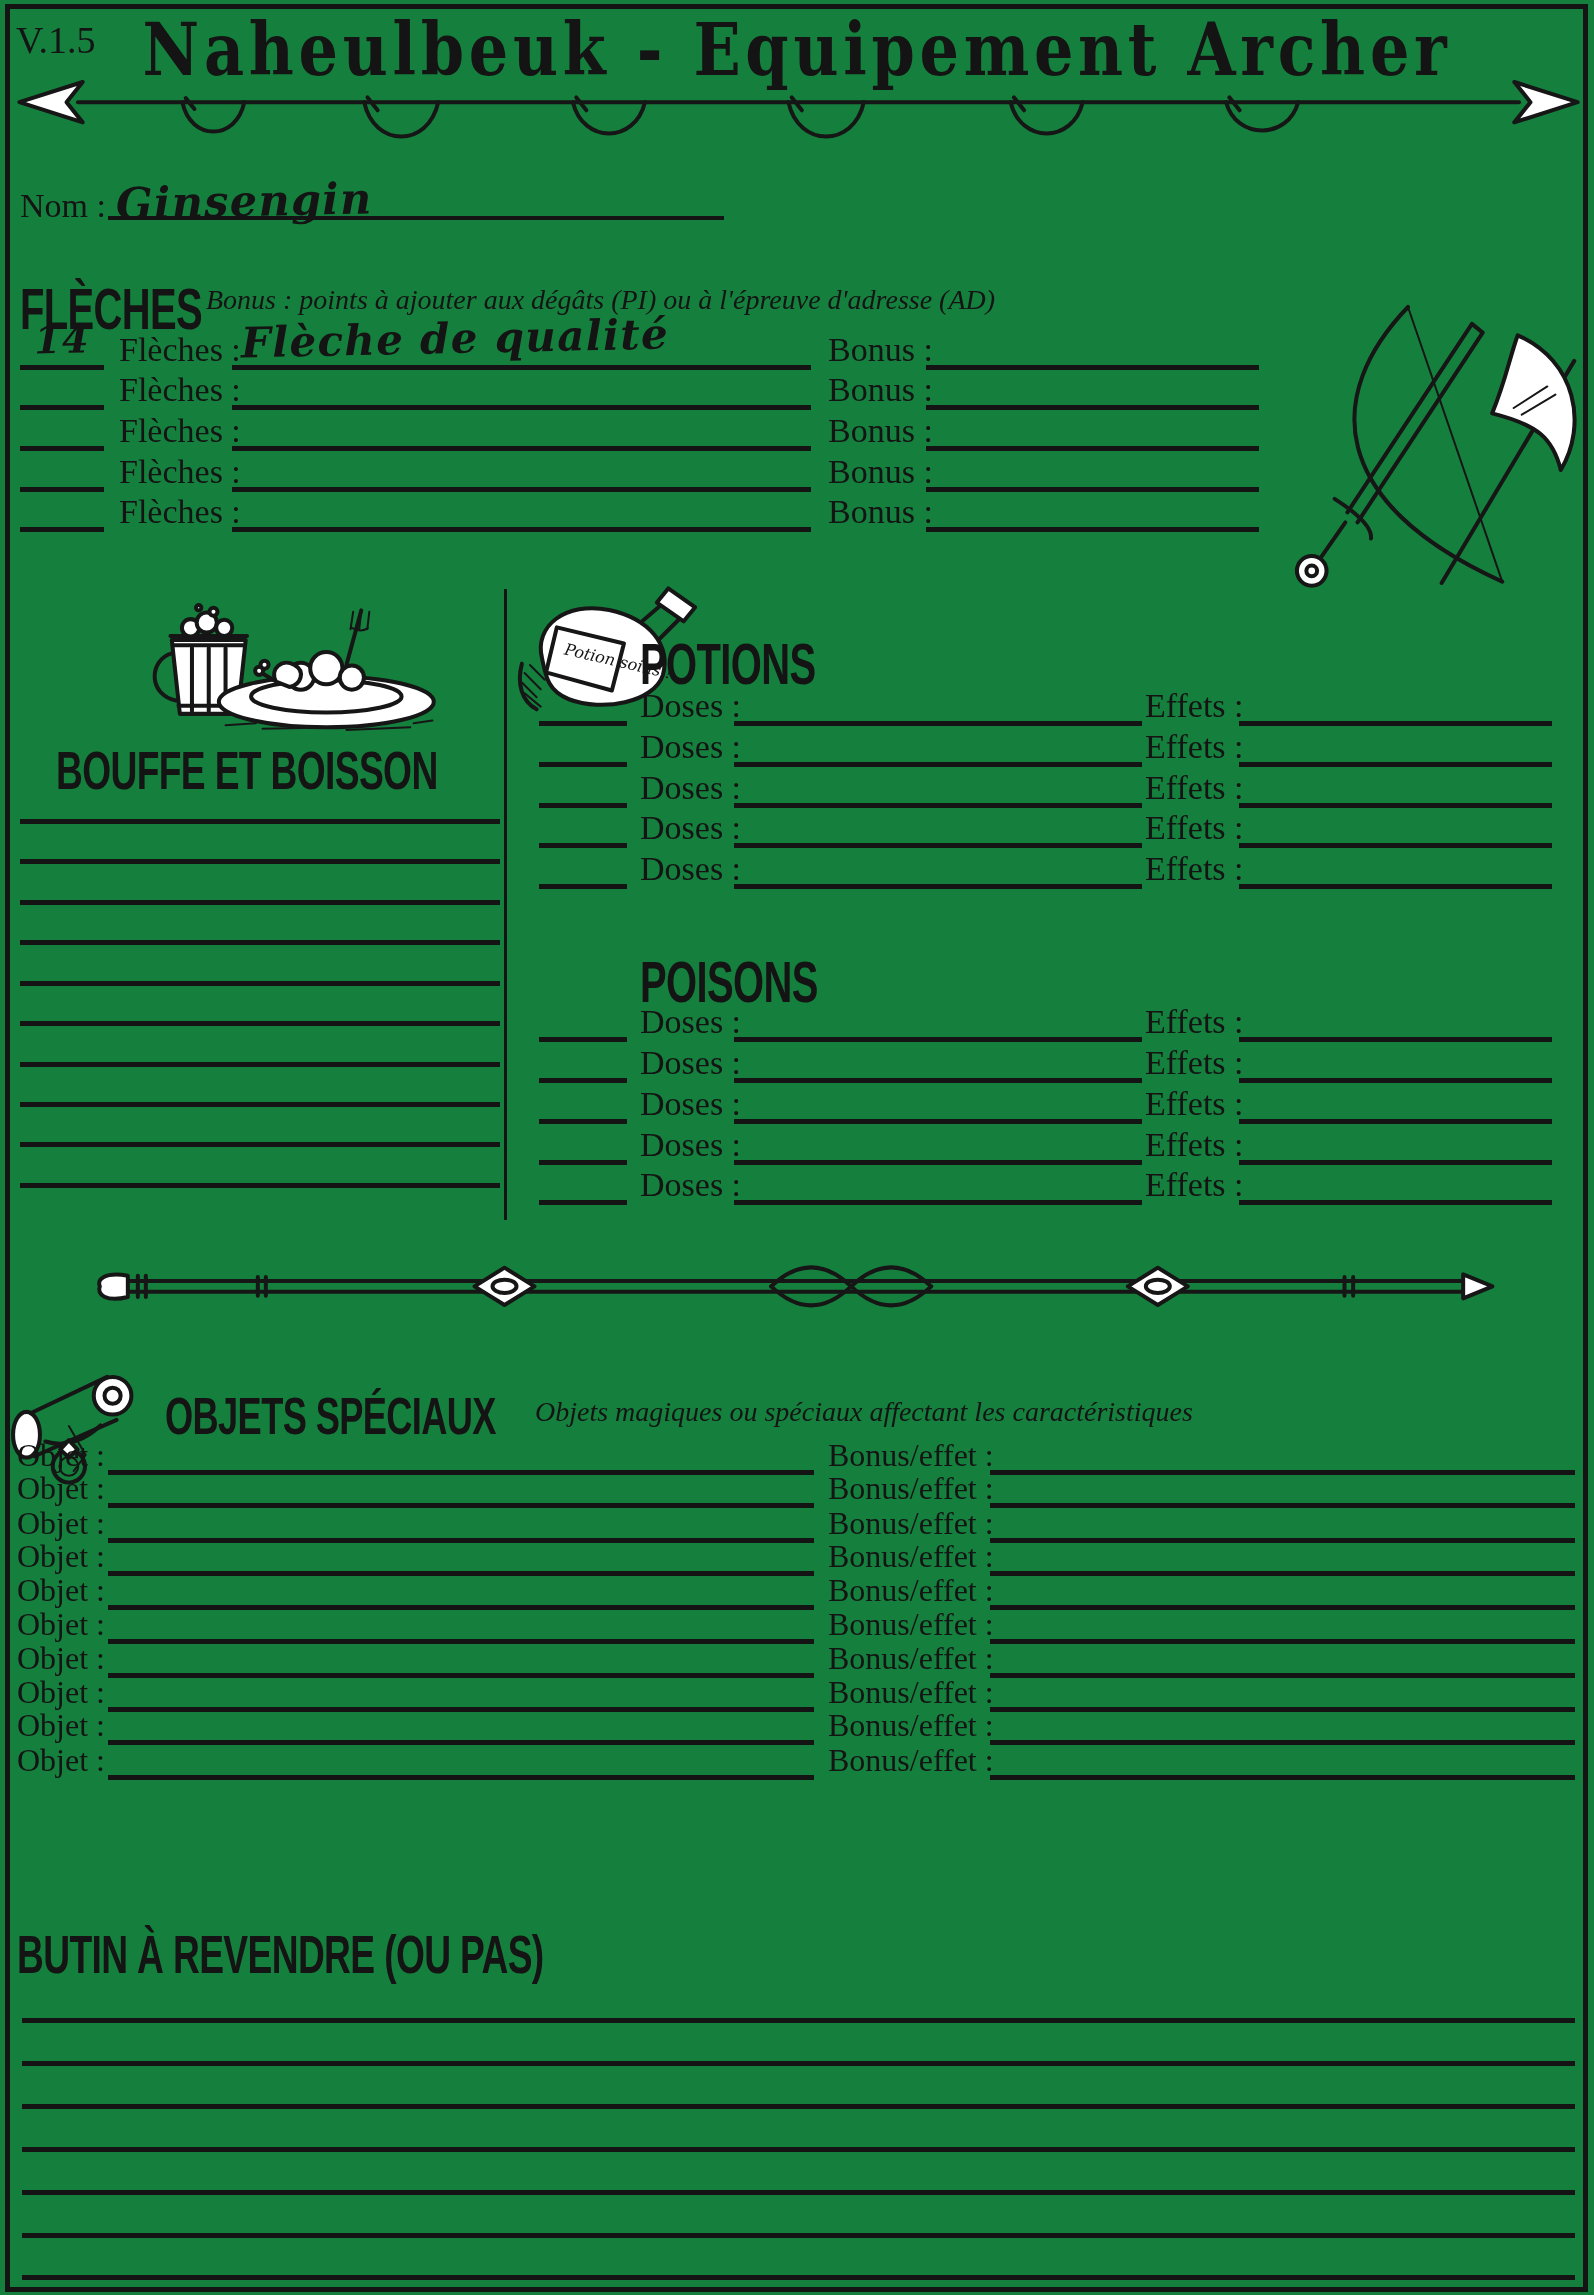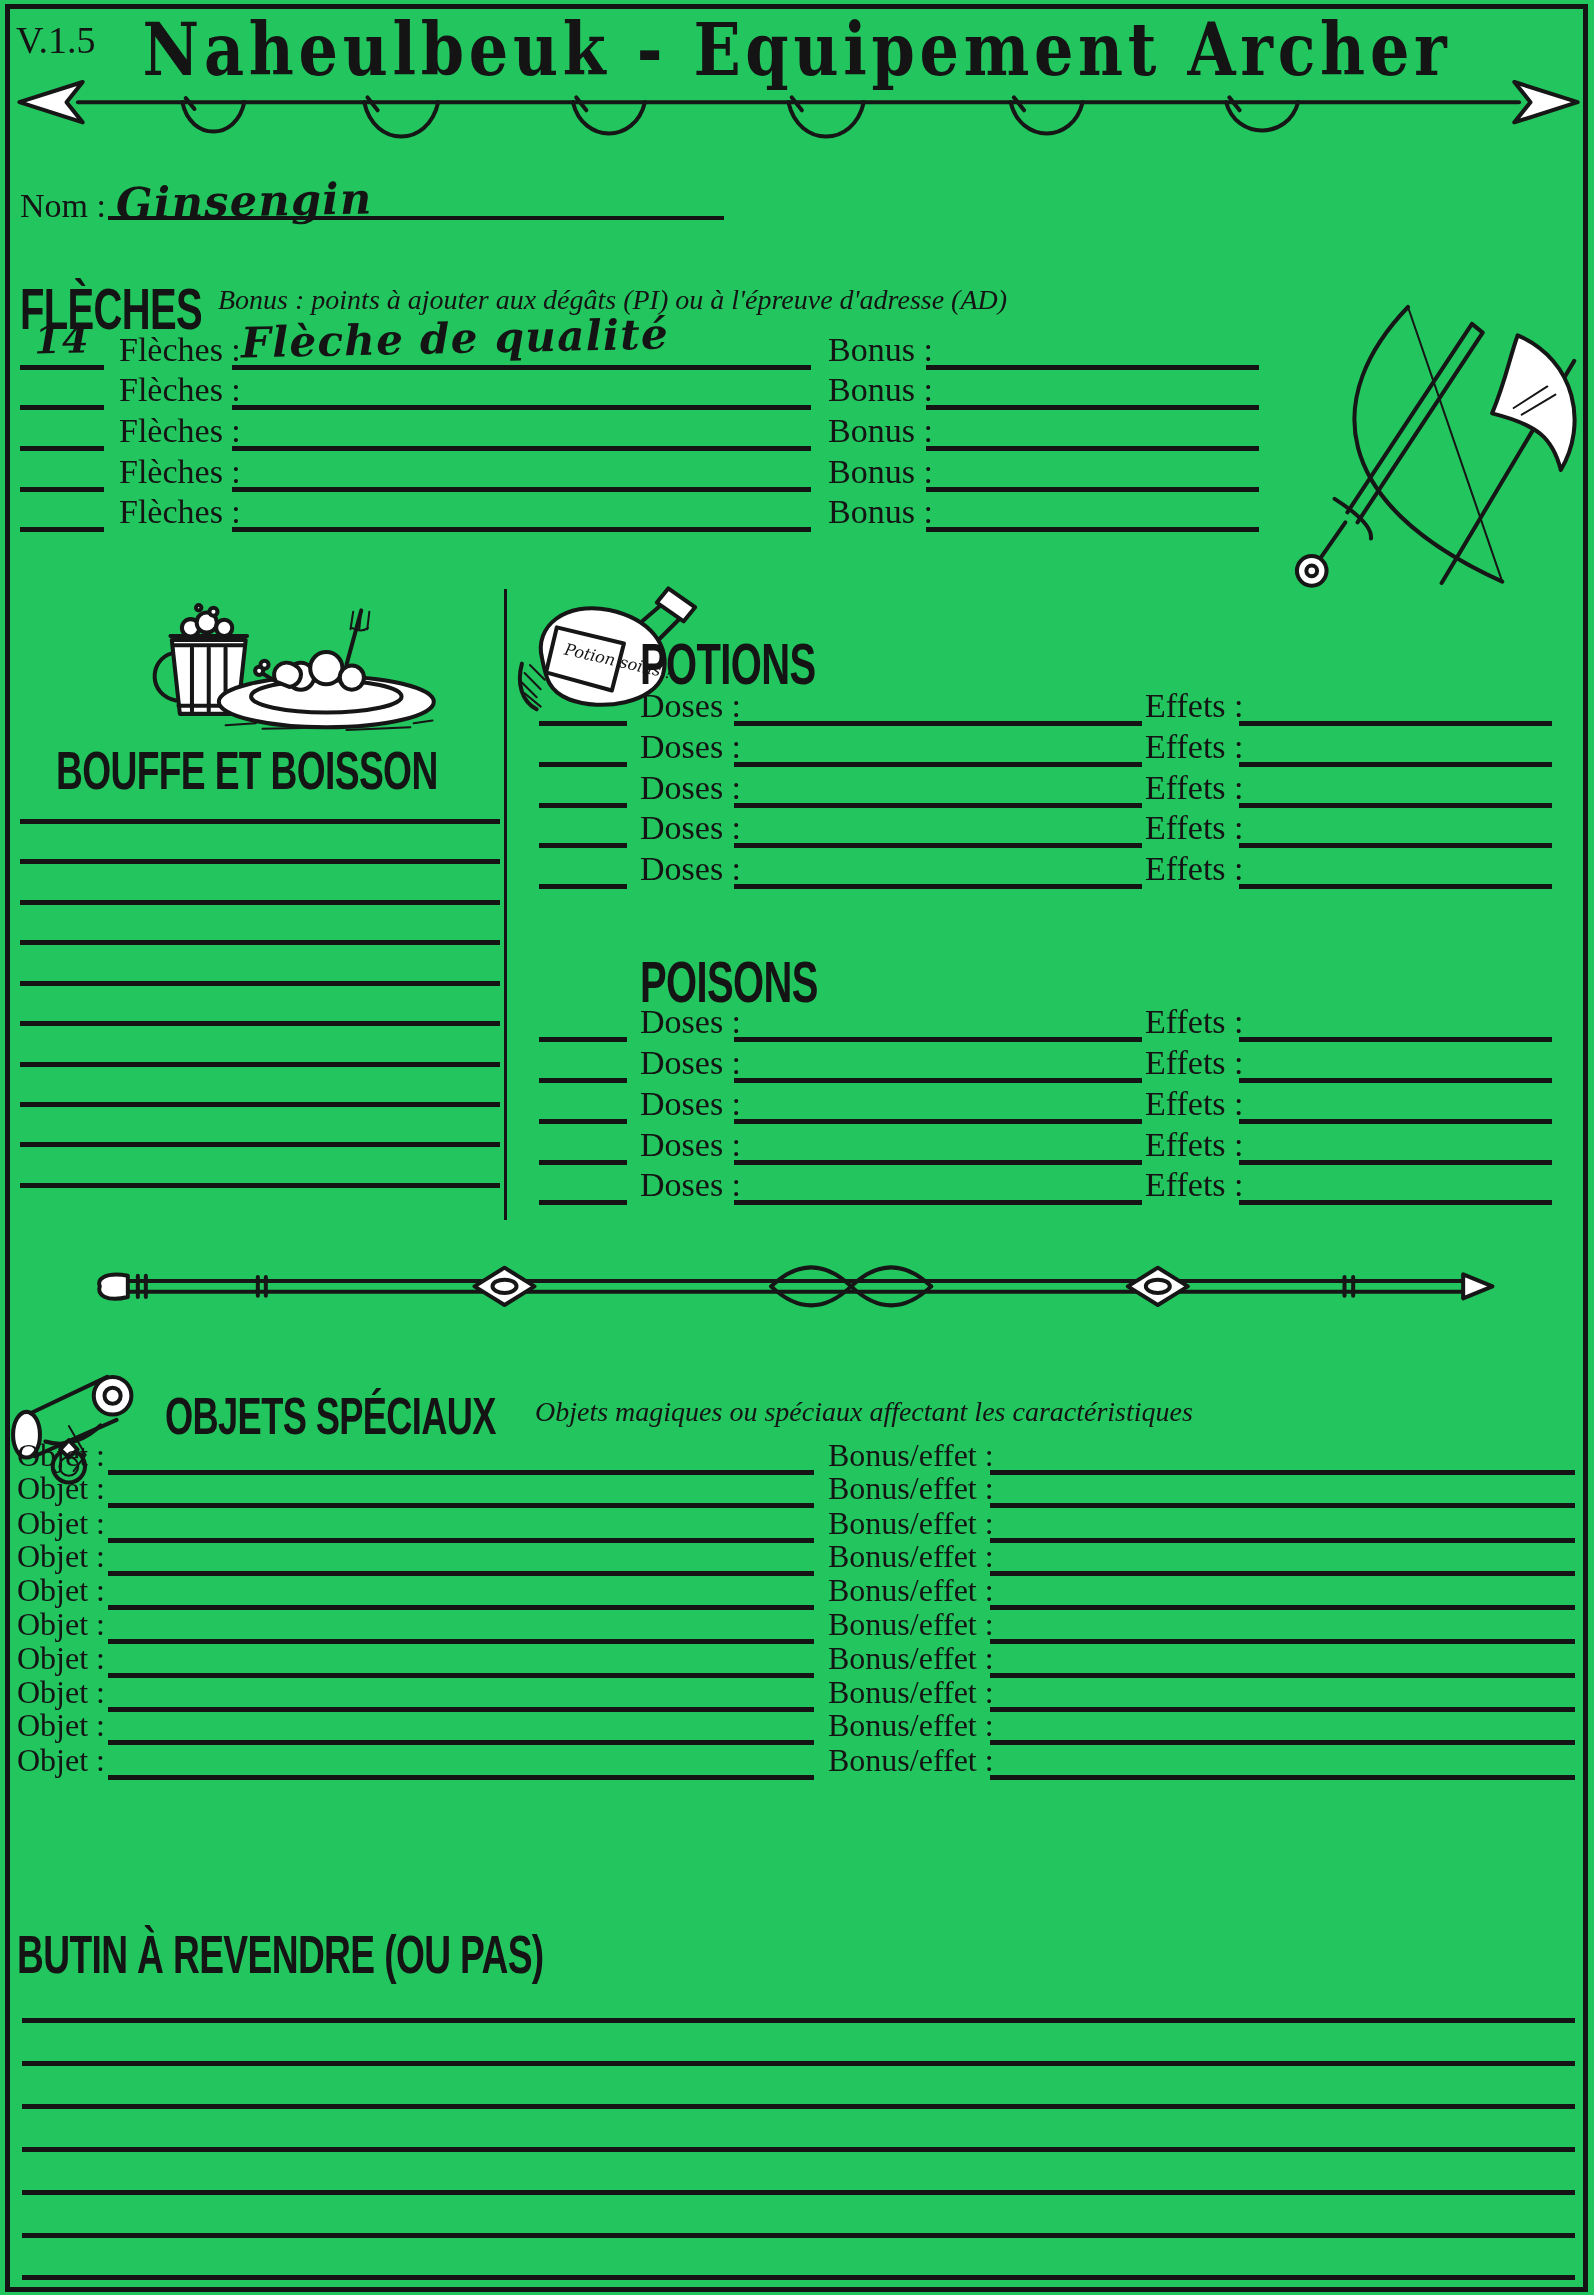--- a/index.html
+++ b/index.html
@@ -1,16 +1,16 @@
 <!DOCTYPE html>
 <html style="font-size:10.8px"><head>
 <meta charset="utf-8">
 <style>
   html,body{margin:0;padding:0;background:#e8e8e8;}
-  .page{position:relative;width:1594px;height:2295px;background:#22c55e;overflow:hidden;
+  .page{position:relative;width:1594px;height:2295px;background:#15803d;overflow:hidden;
         font-family:"Liberation Serif",serif;color:#141414;text-decoration:underline;}
   .frame{position:absolute;left:5.4px;top:4px;right:6px;bottom:3.4px;border:5.4px solid #141414;}
   .abs{position:absolute;white-space:nowrap;}
   .title{position:absolute;left:101px;top:6.7px;width:1392px;text-align:center;
          font-family:"DejaVu Serif",serif;font-weight:700;font-size:62px;letter-spacing:4.7px;
          transform:scaleY(1.18);transform-origin:center top;}
   .version{position:absolute;left:16px;top:17.5px;font-size:38px;font-family:"Liberation Serif",serif;}
   .head{position:absolute;font-family:"Liberation Sans",sans-serif;font-weight:900;
         letter-spacing:-0.7px;transform:scale(0.93,1.32);transform-origin:left top;white-space:nowrap;}
   .sub{position:absolute;font-style:italic;font-size:28px;white-space:nowrap;}
@@ -48,21 +48,21 @@
     <path class="s" d="M1150,40 C1165,108 1247,108 1262,40 M1155,33 L1170,52"></path>
     <path class="s" d="M1480,40 C1495,102 1572,102 1587,40 M1485,33 L1500,52"></path>
     <path class="s" d="M1800,40 C1815,96 1892,96 1907,40 M1805,33 L1820,52"></path>
   </svg>
 
   <span class="abs lbl" style="left:20px;top:187px;bottom:auto">Nom :</span>
   <span class="hw" style="left:116px;top:176px;font-size:43px">Ginsengin</span>
   <div class="abs" style="left:108px;top:216px;width:616px;height:4px;background:#141414"></div>
 
   <div class="head" style="left:20px;top:278px;font-size:43px">FLÈCHES</div>
-  <div class="sub" style="left:218px;top:284px">Bonus : points à ajouter aux dégâts (PI) ou à l'épreuve d'adresse (AD)</div>
+  <div class="sub" style="left:206px;top:284px">Bonus : points à ajouter aux dégâts (PI) ou à l'épreuve d'adresse (AD)</div>
 
   <div class="rephost">
 
   <div class="row" style="top: 324px;">
         <span class="hw" style="left:20px;width:84px;text-align:center;bottom:8px;font-size:38px">14</span>
         <div class="ln" style="left:20px;width:84px"></div>
         <span class="lbl" style="left:119px">Flèches :</span>
         <span class="hw" style="left:241px;bottom:6.7px;font-size:42px">Flèche de qualité</span>
         <div class="ln" style="left:232px;width:579px"></div>
         <span class="lbl" style="left:828px">Bonus :</span>

